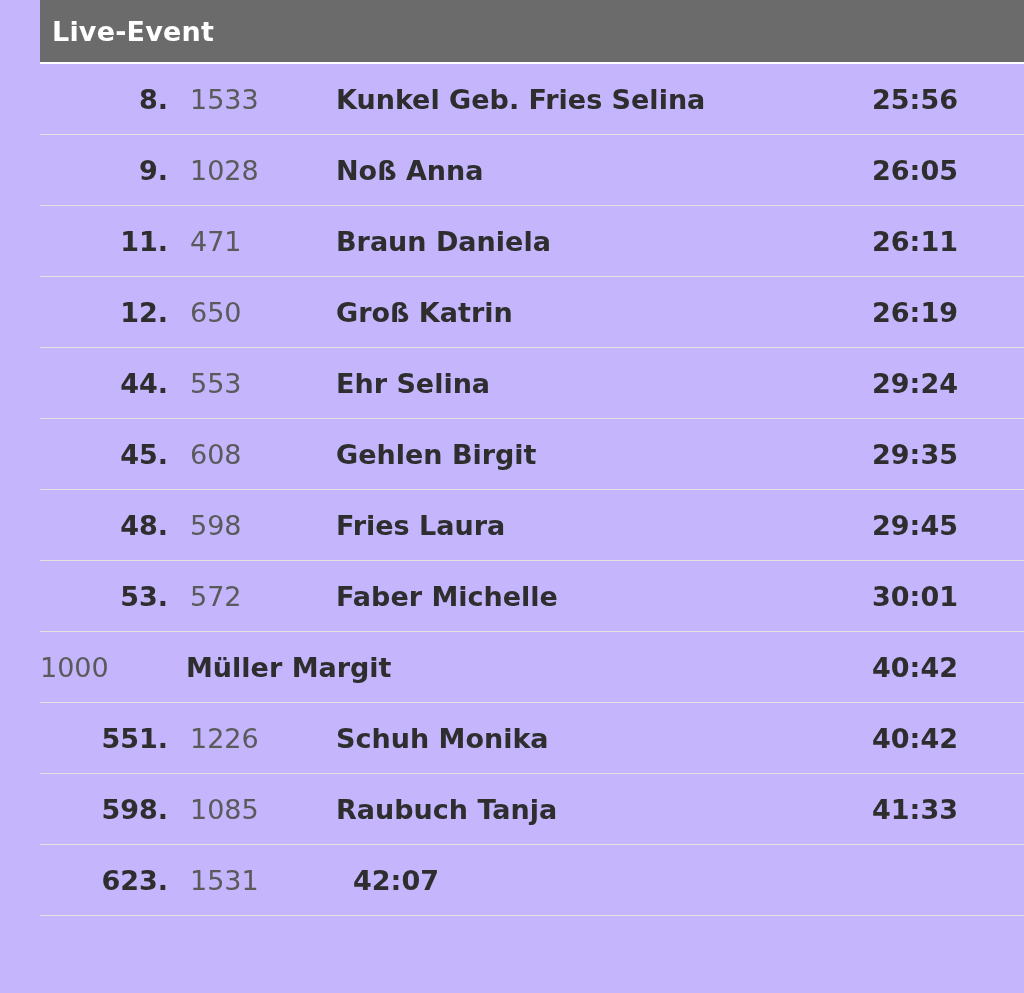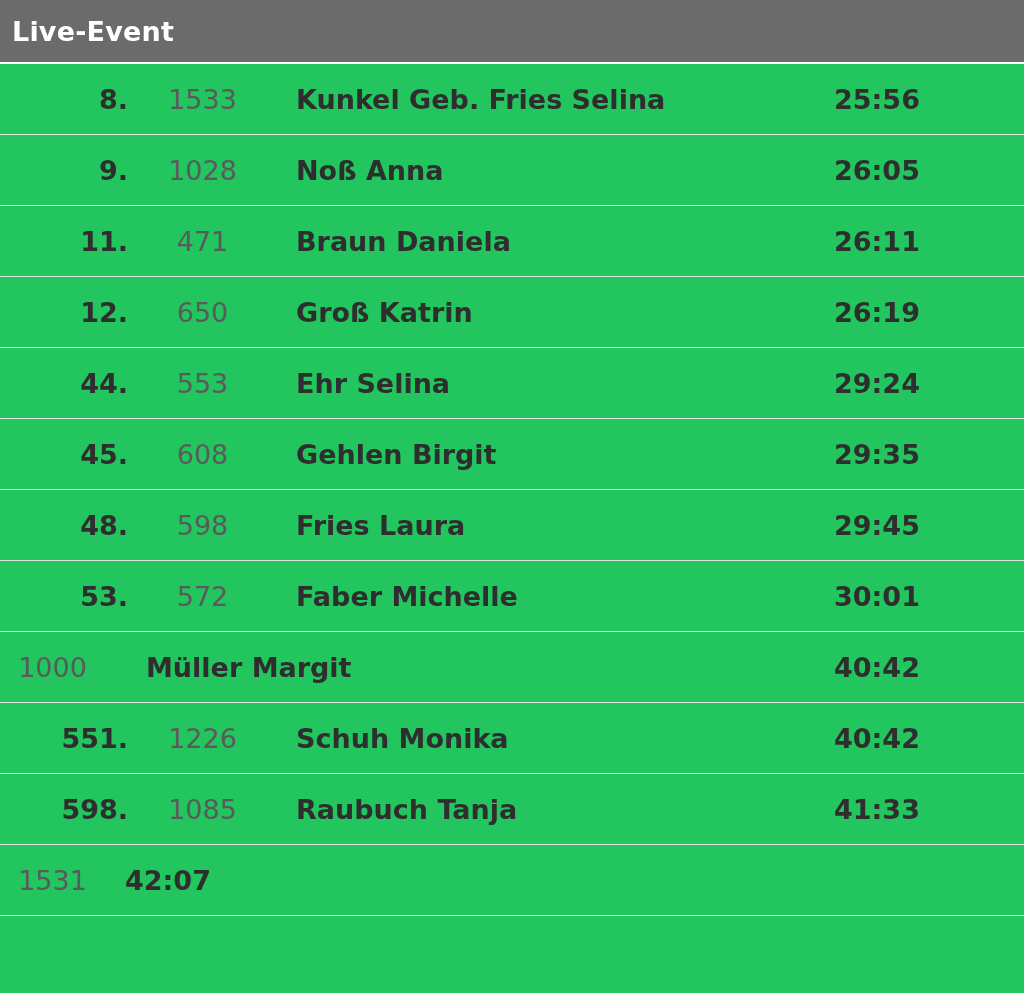--- a/index.html
+++ b/index.html
@@ -7,23 +7,24 @@
     margin: 0;
     padding: 0;
     background: #ffffff;
     width: 1024px;
     height: 993px;
     font-family: "DejaVu Sans", sans-serif;
   }
   #app {
     width: 1024px;
     height: 993px;
-    background: #22c55e;
+    background: #c4b5fd;
     position: relative;
     overflow: hidden;
+    padding-left: 40px;
   }
   .header-bar {
     height: 64px;
     background: #6b6b6b;
     display: flex;
     align-items: center;
     padding-left: 12px;
     border-bottom: 2px solid #ffffff;
   }
   .header-title {
@@ -46,37 +47,38 @@
   .col-rank {
     width: 150px;
     text-align: right;
     padding-right: 22px;
     font-size: 27px;
     font-weight: bold;
     color: #2e2e2e;
   }
   .col-bib {
     width: 125px;
-    text-align: center;
+    text-align: left;
     padding-right: 20px;
     font-size: 27px;
     font-weight: normal;
     color: #5a5a5a;
   }
   .col-name {
     flex: 1;
     padding-left: 21px;
     font-size: 27px;
     font-weight: bold;
     color: #2e2e2e;
     white-space: nowrap;
     overflow: hidden;
   }
   .col-time {
     width: 190px;
+    text-align: right;
     padding-right: 66px;
     font-size: 27px;
     font-weight: bold;
     color: #2e2e2e;
   }
 </style>
 </head>
 <body>
 
 <div id="app">
@@ -158,18 +160,19 @@
     </div>
 
     <div class="result-row">
       <span class="col-rank">598.</span>
       <span class="col-bib">1085</span>
       <span class="col-name">Raubuch Tanja</span>
       <span class="col-time">41:33</span>
     </div>
 
     <div class="result-row">
+      <span class="col-rank">623.</span>
       <span class="col-bib">1531</span>
       <span class="col-time">42:07</span>
     </div>
 
   </div>
 </div>
 
 </body></html>

